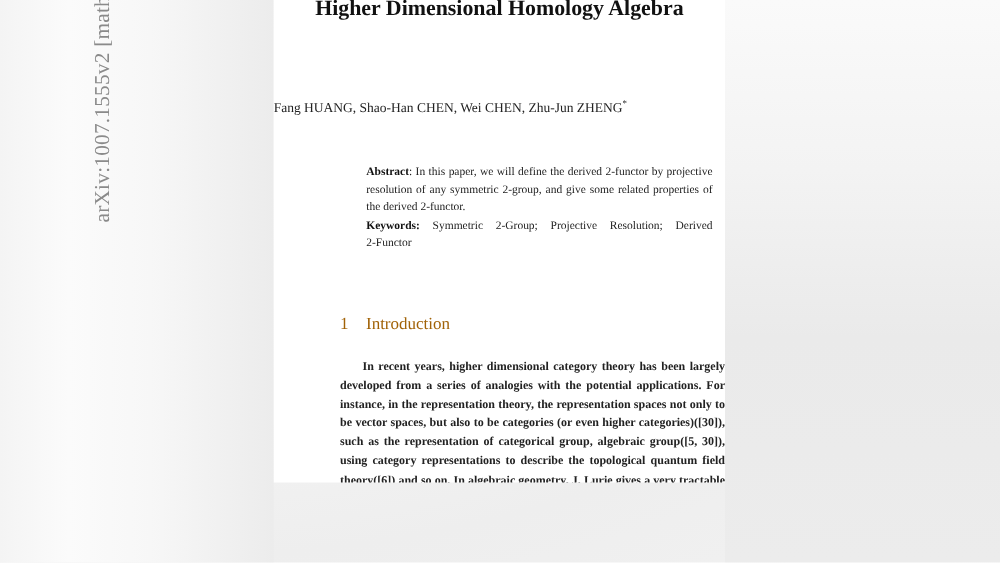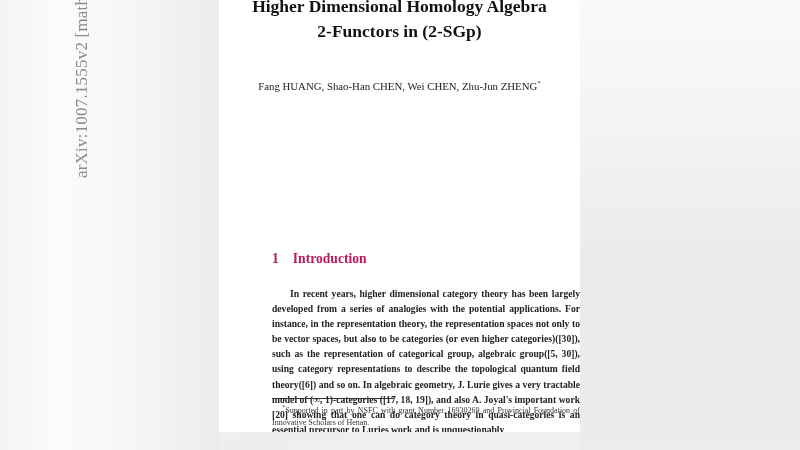--- a/index.html
+++ b/index.html
@@ -10,47 +10,47 @@
   }
   .bg-right {
     position:absolute; left:580px; top:0; width:220px; height:450px;
     background: linear-gradient(180deg, #fafafa 0%, #f3f3f3 30%, #eaeaea 60%, #ececec 100%);
   }
   .bg-left {
     position:absolute; left:0; top:0; width:219px; height:450px;
     background: linear-gradient(90deg, #f4f4f4 0%, #fbfbfb 25%, #f7f7f7 55%, #ececec 100%);
   }
   .page {
-    position:absolute; left:219px; top:0; width:361px; height:432px;
+    position:absolute; left:219px; top:0; width:361px; height:386px;
     background:#ffffff; color:#1a1a1a; overflow:hidden;
     font-family: "Liberation Serif", serif;
   }
   .arxiv-stamp {
     position:absolute; left:226px; top:178px;
     transform-origin: left top; transform: translate(-50%,0) rotate(-90deg);
     font-family:"Liberation Serif", serif; font-size:17px; color:#8a8a8a;
     white-space:nowrap; letter-spacing:0.2px;
   }
   .title {
     position:absolute; left:0; top:-6px; width:361px; text-align:center;
     font-weight:bold; font-size:17.5px; line-height:24.5px; color:#111;
   }
   .authors {
-    position:absolute; left:0; top:79px; width:361px; text-align:center;
+    position:absolute; left:0; top:79px; width:361px; 
     font-size:10.8px; color:#222;
   }
   .authors sup { font-size:7px; }
   .abstract {
     position:absolute; left:74px; top:130px; width:277px;
     font-size:9.2px; line-height:14.2px; color:#222; text-align:justify;
   }
   .abstract b { color:#111; }
   .kw-line { display:block; }
   .section-head {
-    position:absolute; left:53px; top:251px; font-weight:bold; font-size:13.6px; color:#be185d;
+    position:absolute; left:53px; top:251px; font-weight:normal; font-size:13.6px; color:#a16207;
     word-spacing:2px;
     text-align:center;
   }
   .section-head .num { margin-right:14px; }
   .body-text {
     position:absolute; left:53px; top:286px; width:308px;
     font-size:9.6px; line-height:15.1px; color:#222; text-align:justify;
   }
   .body-text p { margin:0; text-indent:18px;font-weight:bold; }
   .footnote-rule {
@@ -70,28 +70,34 @@
 <body>
 
 <div class="bg-left"></div>
 <div class="bg-right"></div>
 
 <div class="arxiv-stamp">arXiv:1007.1555v2  [math.CT]  20 Aug 2010</div>
 
 <div class="page">
   <div class="title">
     <div>Higher Dimensional Homology Algebra</div>
-    <div>2-Functors in (2-SGp)</div>
   </div>
 
   <div class="authors">
     <span>Fang HUANG, Shao-Han CHEN, Wei CHEN, Zhu-Jun ZHENG</span><sup>*</sup>
   </div>
 
   <div class="abstract">
+    <span class="kw-line">
+      <b>Abstract</b><span>: In this paper, we will define the derived 2-functor by projective resolution of any symmetric 2-group, and give some related properties of the derived 2-functor.</span>
+    </span>
+    <span class="kw-line" style="word-spacing:6px;">
+      <b>Keywords:</b>
+      <span>Symmetric 2-Group; Projective Resolution; Derived 2-Functor</span>
+    </span>
   </div>
 
   <div class="section-head">
     <span class="num">1</span><span>Introduction</span>
   </div>
 
   <div class="body-text">
     <p>In recent years, higher dimensional category theory has been largely developed from a series of analogies with the potential applications. For instance, in the representation theory, the representation spaces not only to be vector spaces, but also to be categories (or even higher categories)([30]), such as the representation of categorical group, algebraic group([5, 30]), using category representations to describe the topological quantum field theory([6]) and so on. In algebraic geometry, J. Lurie gives a very tractable model of (∞, 1)-categories ([17, 18, 19]), and also A. Joyal's important work [20] showing that one can do category theory in quasi-categories is an essential precursor to Luries work and is unquestionably</p>
   </div>
 

